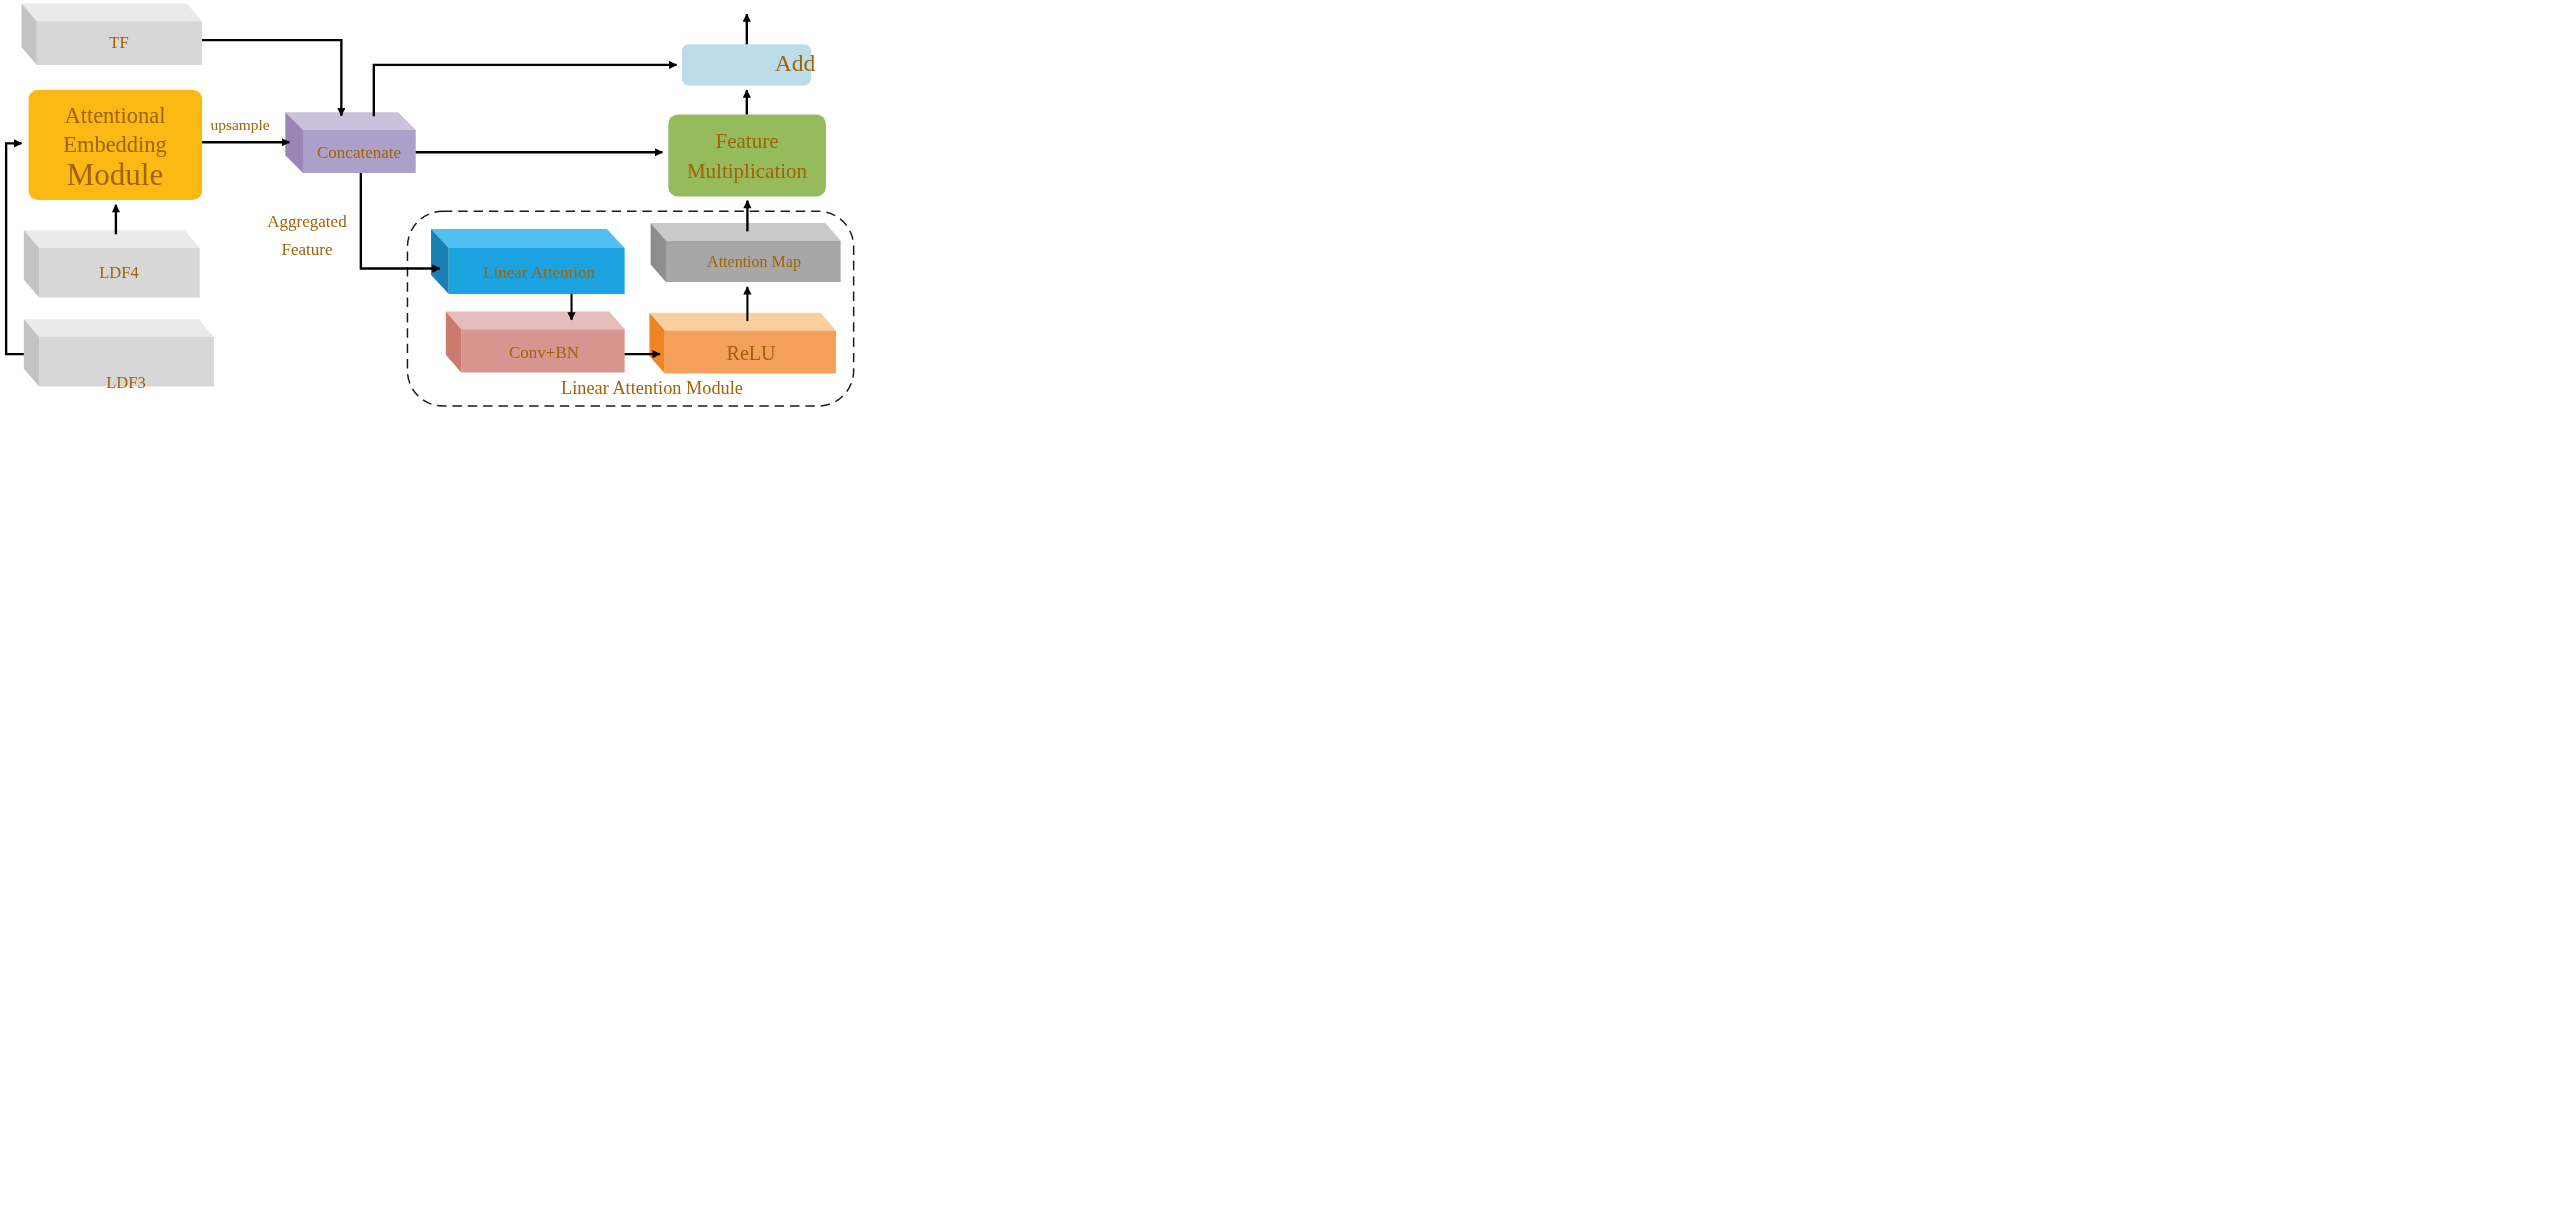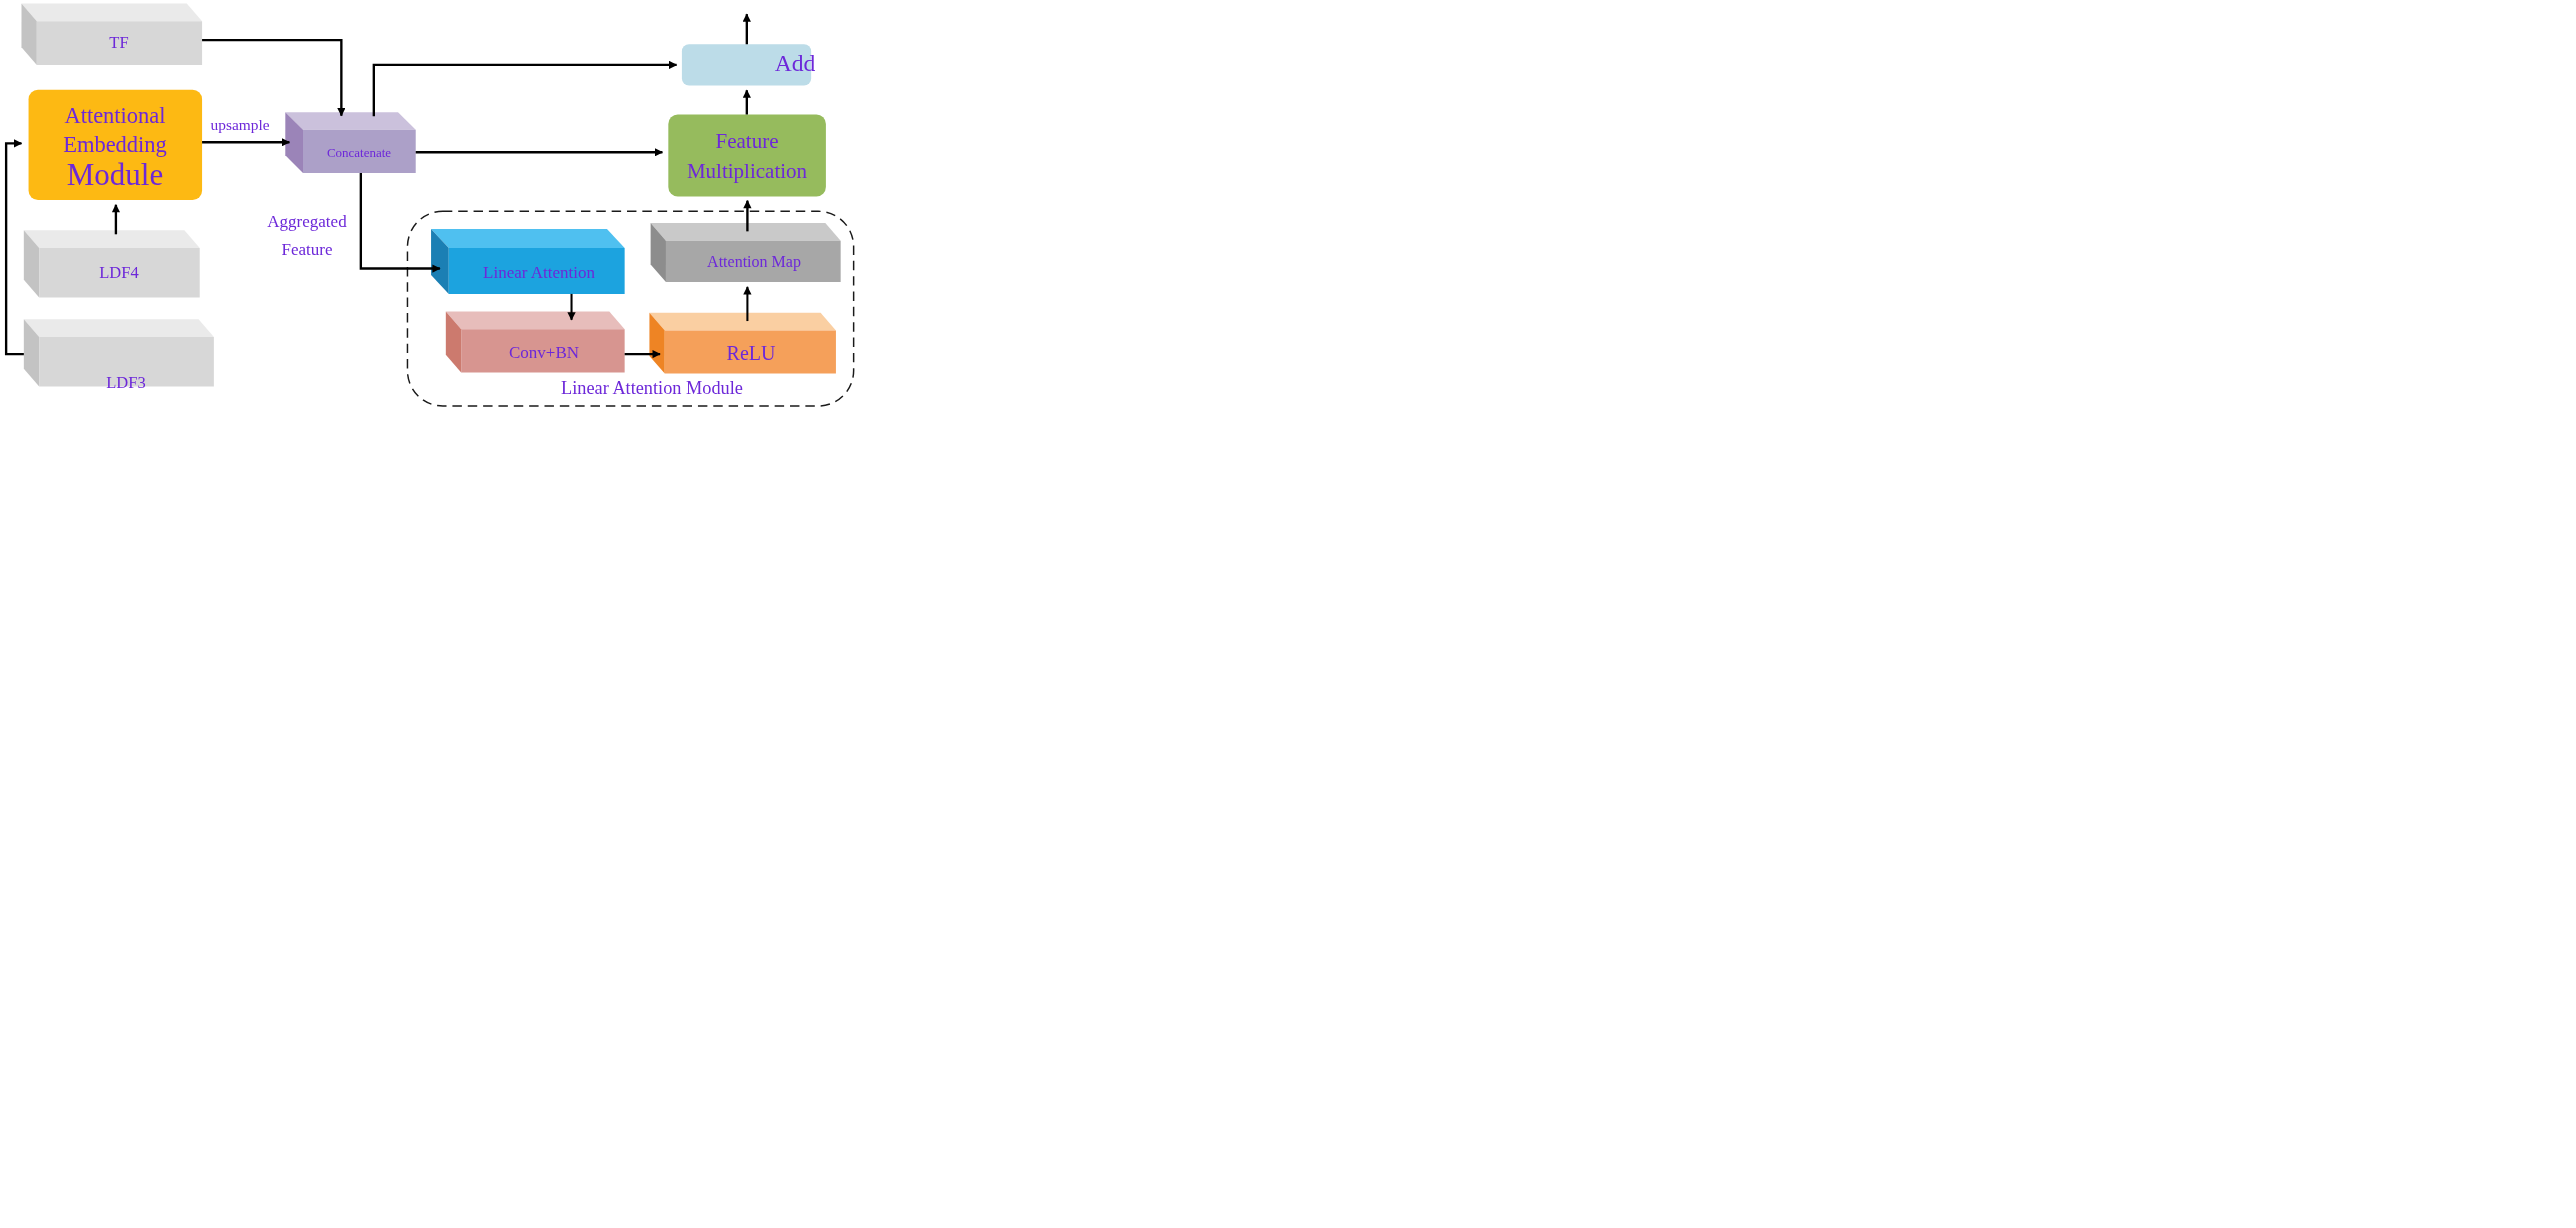--- a/index.html
+++ b/index.html
@@ -8,21 +8,21 @@
     width:858px;height:409px;
     background:#ffffff;
     font-family:"Liberation Serif","DejaVu Serif",serif;
     overflow:hidden;
   }
   .canvas svg{position:absolute;left:0;top:0;}
   .lbl{
     position:absolute;
     transform:translate(-50%,-50%);
     white-space:nowrap;
-    color:#6d28d9;
+    color:#a16207;
     text-align:center;
     line-height:1;
     user-select:none;
   }
   .connector{fill:none;stroke:#000000;stroke-width:4;}
   .connector.thin{stroke-width:3.5;}
   .dashed-box{fill:none;stroke:#1a1a1a;stroke-width:2.5;stroke-dasharray:16 10;}
   polygon{stroke:none;}
 </style>
 </head>
@@ -112,21 +112,21 @@
 
   <div class="lbl" style="left:115px;top:116px;font-size:22.5px;">Attentional</div>
   <div class="lbl" style="left:115px;top:145px;font-size:22.5px;">Embedding</div>
   <div class="lbl" style="left:115px;top:174px;font-size:31px;">Module</div>
 
   <div class="lbl" style="left:119px;top:273px;font-size:16.5px;">LDF4</div>
   <div class="lbl" style="left:126px;top:383px;font-size:16.5px;">LDF3</div>
 
   <div class="lbl" style="left:240px;top:125px;font-size:15.4px;">upsample</div>
 
-  <div class="lbl" style="left:359px;top:152px;font-size:13px;">Concatenate</div>
+  <div class="lbl" style="left:359px;top:152px;font-size:17px;">Concatenate</div>
 
   <div class="lbl" style="left:747px;top:64px;font-size:23.6px;margin-left:48px;">Add</div>
 
   <div class="lbl" style="left:747px;top:141px;font-size:21px;">Feature</div>
   <div class="lbl" style="left:747px;top:171px;font-size:21px;">Multiplication</div>
 
   <div class="lbl" style="left:307px;top:221px;font-size:17px;">Aggregated</div>
   <div class="lbl" style="left:307px;top:249px;font-size:17px;">Feature</div>
 
   <div class="lbl" style="left:539px;top:272px;font-size:17px;">Linear Attention</div>

